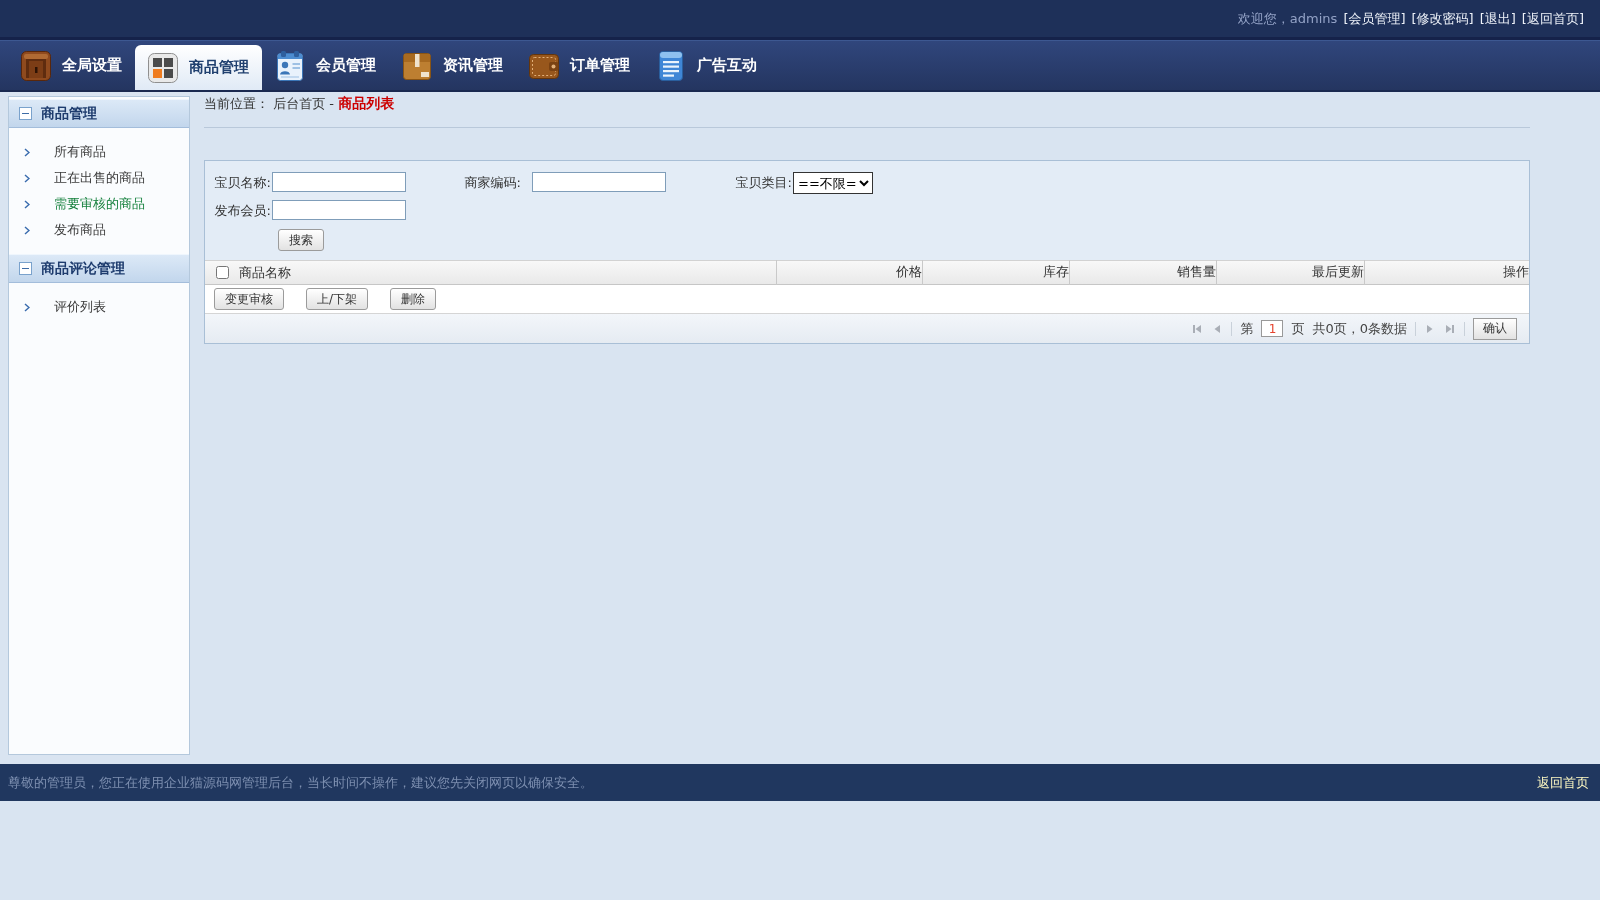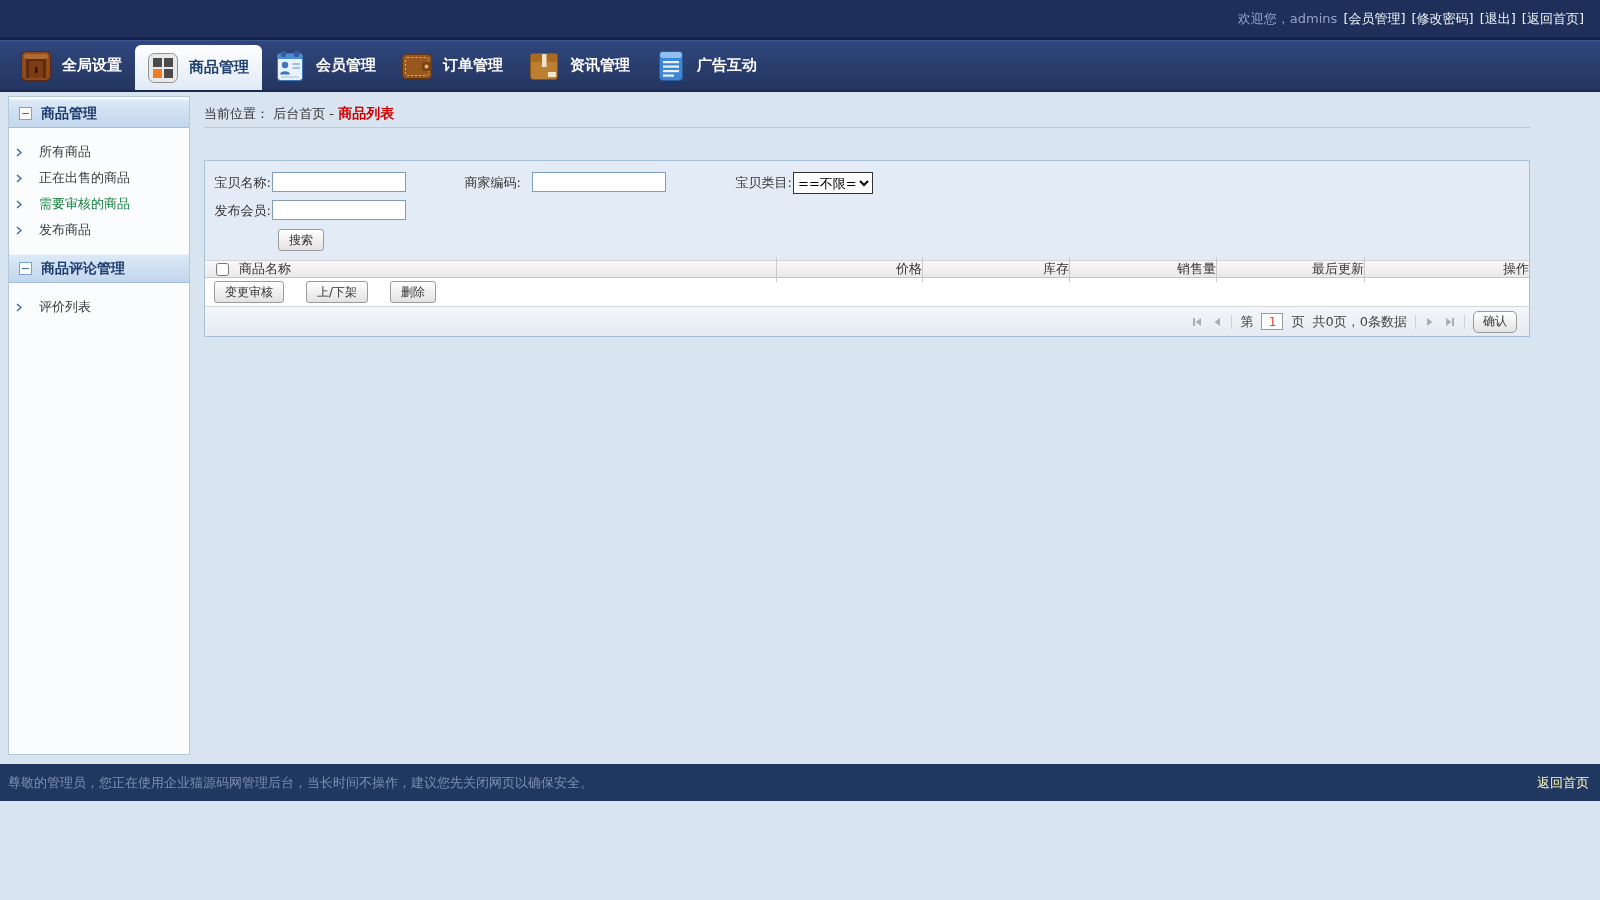--- a/index.html
+++ b/index.html
@@ -63,29 +63,29 @@
   .minus-icon {
     width:13px; height:13px; background:#fff;
     border:1px solid #7aa2cc; position:relative; flex:0 0 13px;
   }
   .minus-icon::after {
     content:""; position:absolute; left:2px; right:2px; top:5px; height:1px;
     background:#3e6ca6;
   }
   .sb-items { padding:11px 0 9px; }
   .sb-item {
-    height:26px; display:flex; align-items:center; gap:17px;
-    padding-left:7px; color:#3a3a3a; cursor:pointer;
+    height:26px; display:flex; align-items:center; gap:24px;
+    padding-left:15px; color:#3a3a3a; cursor:pointer;
   }
   .sb-item.red { color:#15803d; }
   .chev { flex:0 0 6px; display:block; }
 
   
   .main { position:absolute; left:204px; top:92px; width:1326px; }
-  .breadcrumb { padding-top:13px; height:35px; }
+  .breadcrumb { padding-top:3px; height:35px; }
   .crumb-current { color:#cc0000; font-weight:bold; font-size:14px; }
   .breadcrumb-rule { border-bottom:1px solid #b9c8da; }
   .panel {
     margin-top:32px;
     border:1px solid #a9bfd6;
     background:#e3ecf6;
   }
 
   
   .search-area { position:relative; height:99px; }
@@ -102,21 +102,21 @@
   .btn {
     background:linear-gradient(#ffffff,#e2e2e2);
     border:1px solid #9b9b9b; border-radius:3px;
     font-size:12px; color:#333; height:22px; padding:0 10px;
     cursor:pointer; font-family:inherit;
   }
   .search-btn { position:absolute; left:73px; top:68px; width:46px; }
 
   
   .table-header {
-    display:flex; align-items:center; height:18px;
+    display:flex; align-items:center; height:25px;
     background:linear-gradient(#f8f8f8,#e9e9e9);
     border-top:1px solid #d2d2d2; border-bottom:1px solid #c6c6c6;
     color:#333;
   }
   .col-check { width:34px; display:flex; justify-content:center; align-items:center; }
   .col-check input { width:13px; height:13px; cursor:pointer; }
   .col-name { width:537px; }
   .col { text-align:right; border-left:1px solid #c9c9c9; height:25px; line-height:24px; }
   .col.w1 { width:146px; } .col.w2 { width:147px; } .col.w3 { width:147px; }
   .col.w4 { width:148px; } .col.w5 { flex:1; }
@@ -130,21 +130,21 @@
     height:29px; background:linear-gradient(#f3f6fa,#e5ebf2);
     display:flex; align-items:center; justify-content:flex-end;
     gap:8px; padding-right:12px; color:#444;
   }
   .pg-icon { display:block; cursor:pointer; }
   .pg-divider { width:1px; height:14px; background:#c9d1da; }
   .page-input {
     width:22px; height:17px; border:1px solid #999; background:#fff;
     text-align:center; color:#e5432e; font-size:12px; font-family:inherit;
   }
-  .confirm-btn { border-radius:5px; padding:0 9px; }
+  .confirm-btn { border-radius:0; padding:0 9px; }
 
   
   .footer {
     position:absolute; left:0; right:0; top:764px; height:37px;
     background:#20375f;
     display:flex; align-items:center; justify-content:space-between;
     padding:0 11px 0 8px;
   }
   .footer-notice { color:#7d8fb0;text-align:center; }
   .footer-home { color:#fef9c3; cursor:pointer; text-decoration:none; }
@@ -194,36 +194,36 @@
       <path d="M7 25.5 c0-4.5 10-4.5 10 0 z" fill="#3b76b8"></path>
       <rect x="19.5" y="14" width="7.5" height="2" fill="#9dc0e4"></rect>
       <rect x="19.5" y="18" width="7.5" height="2" fill="#9dc0e4"></rect>
       <rect x="8" y="27" width="18" height="2" fill="#c3d9f0"></rect>
     </svg>
     <span class="tab-label">会员管理</span>
   </a>
 
   <a class="tab">
     <svg class="tab-icon" viewBox="0 0 34 34">
+      <rect x="3.5" y="4.5" width="27" height="26" rx="3" fill="#bd7f31" stroke="#8a5413"></rect>
+      <rect x="4" y="5" width="26" height="8" fill="#a86a20"></rect>
+      <rect x="15" y="5" width="4.5" height="13" fill="#f0e3cd"></rect>
+      <rect x="21" y="23" width="8" height="5" fill="#f0e3cd"></rect>
+    </svg>
+    <span class="tab-label">资讯管理</span>
+  </a>
+
+  <a class="tab">
+    <svg class="tab-icon" viewBox="0 0 34 34">
       <rect x="2.5" y="5.5" width="29" height="24" rx="4" fill="#98571c" stroke="#63350c"></rect>
       <rect x="5.5" y="8.5" width="23" height="18" rx="2" fill="none" stroke="#e2b079" stroke-width="1" stroke-dasharray="2 2"></rect>
       <rect x="22" y="13" width="9.5" height="9" rx="2" fill="#7a4212"></rect>
       <circle cx="26.5" cy="17.5" r="2" fill="#e2b079"></circle>
     </svg>
     <span class="tab-label">订单管理</span>
-  </a>
-
-  <a class="tab">
-    <svg class="tab-icon" viewBox="0 0 34 34">
-      <rect x="3.5" y="4.5" width="27" height="26" rx="3" fill="#bd7f31" stroke="#8a5413"></rect>
-      <rect x="4" y="5" width="26" height="8" fill="#a86a20"></rect>
-      <rect x="15" y="5" width="4.5" height="13" fill="#f0e3cd"></rect>
-      <rect x="21" y="23" width="8" height="5" fill="#f0e3cd"></rect>
-    </svg>
-    <span class="tab-label">资讯管理</span>
   </a>
 
   <a class="tab">
     <svg class="tab-icon" viewBox="0 0 34 34">
       <rect x="5.5" y="2.5" width="23" height="29" rx="3.5" fill="#3f86d6" stroke="#2a5f9e"></rect>
       <rect x="6" y="3" width="22" height="6" rx="3" fill="#8ec0ef"></rect>
       <rect x="9" y="12" width="16" height="2.2" fill="#eaf3fc"></rect>
       <rect x="9" y="16.5" width="16" height="2.2" fill="#eaf3fc"></rect>
       <rect x="9" y="21" width="16" height="2.2" fill="#eaf3fc"></rect>
       <rect x="9" y="25.5" width="11" height="2.2" fill="#eaf3fc"></rect>

